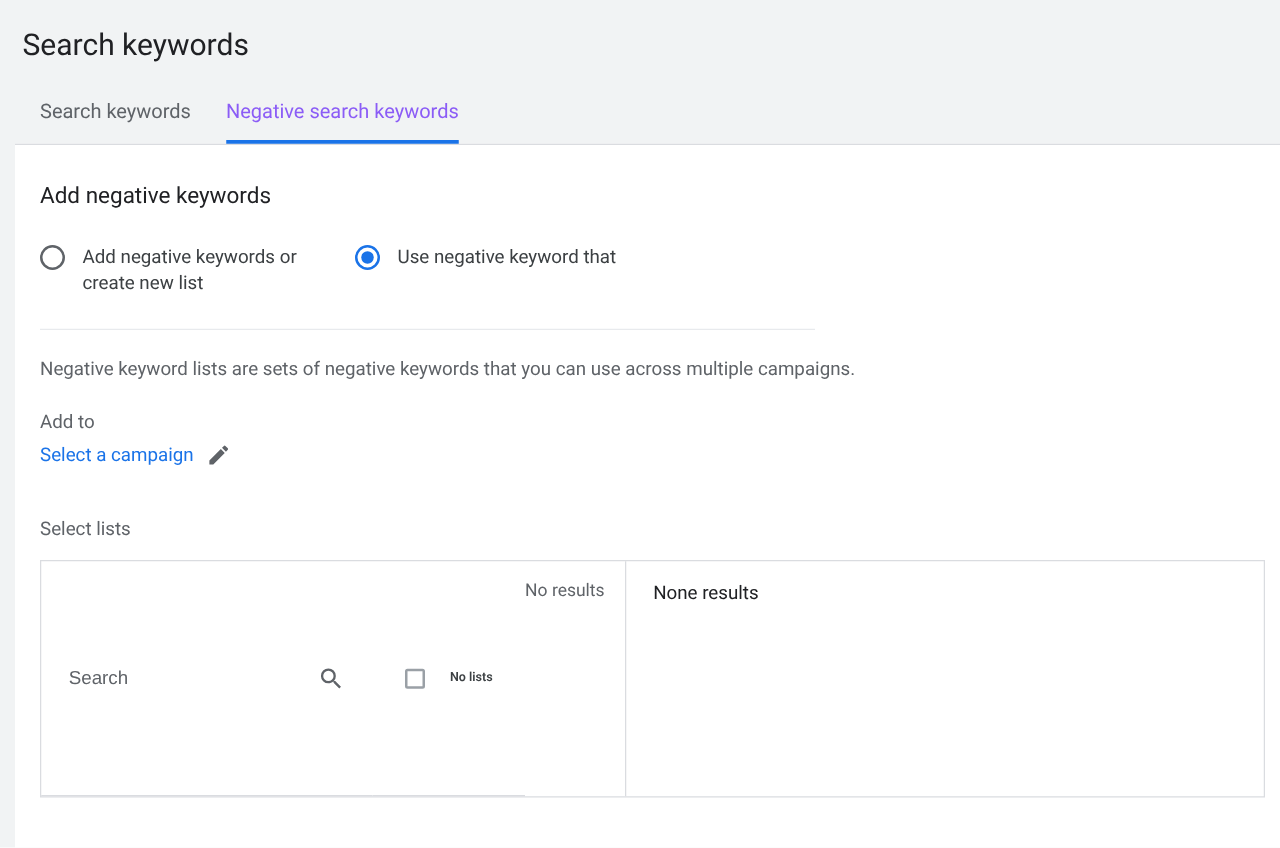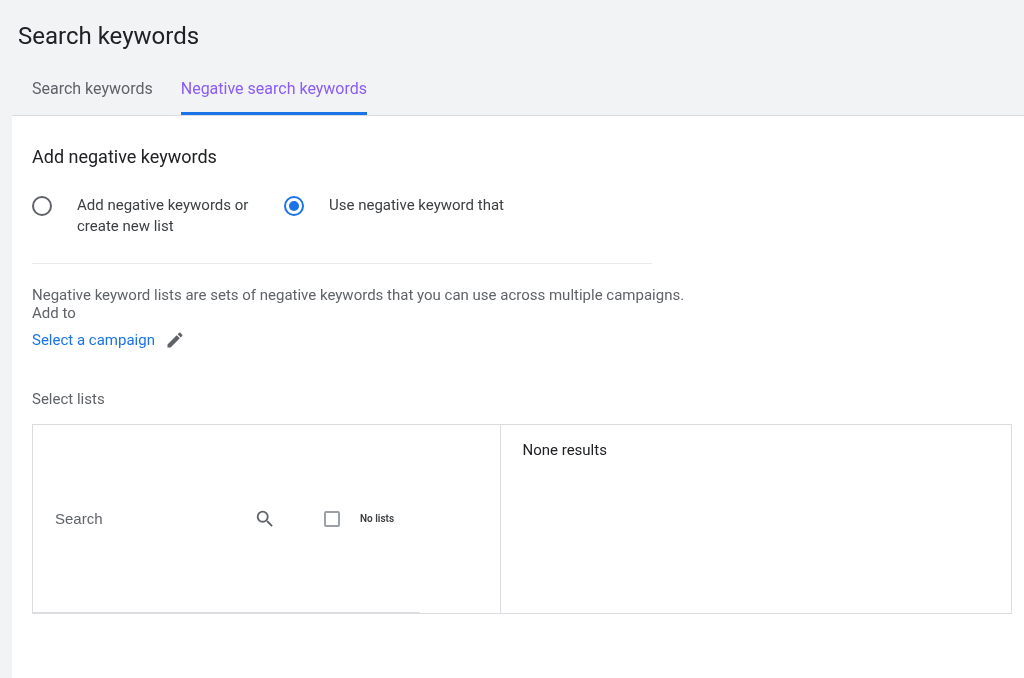--- a/index.html
+++ b/index.html
@@ -52,21 +52,21 @@
       display: flex;
       gap: 22px;
       align-items: flex-start;
       max-width: 620px;
       padding-bottom: 26px;
       border-bottom: 1px solid #e8eaed;
     }
     .radio-item {
       display: flex;
       align-items: flex-start;
-      gap: 25px;
+      gap: 14px;
       cursor: pointer;
       max-width: 230px;
     }
     .radio-outer {
       width: 20px;
       height: 20px;
       min-width: 20px;
       border: 2px solid #5f6368;
       border-radius: 50%;
       margin-top: 1px;
@@ -88,20 +88,21 @@
     }
     .radio-label {
       font-size: 15px;
       color: #3c4043;
       line-height: 1.4;
     }
     .help-text {
       font-size: 15px;
       color: #5f6368;
       margin-top: 22px;
+      margin-bottom: 24px;
     }
     .add-to-label {
       font-size: 15px;
       color: #5f6368;
       margin-bottom: 8px;
     }
     .select-row {
       display: flex;
       align-items: center;
       gap: 10px;
@@ -236,18 +237,19 @@
         <span class="search-icon">
           <svg viewBox="0 0 24 24" fill="currentColor">
               <path d="M15.5 14h-.79l-.28-.27A6.471 6.471 0 0 0 16 9.5 6.5 6.5 0 1 0 9.5 16c1.61 0 3.09-.59 4.23-1.57l.27.28v.79l5 4.99L20.49 19l-4.99-5zM9.5 14A4.5 4.5 0 1 1 14 9.5 4.5 4.5 0 0 1 9.5 14z"></path>
             </svg>
         </span>
       </div>
       <div class="list-header">
         <span class="checkbox"></span>
         <span class="no-lists-label">No lists</span>
       </div>
+      <div class="no-results">No results</div>
     </div>
     <div class="lists-right">
       <span>None results</span>
     </div>
   </div>
 </div>
 
 </body></html>

